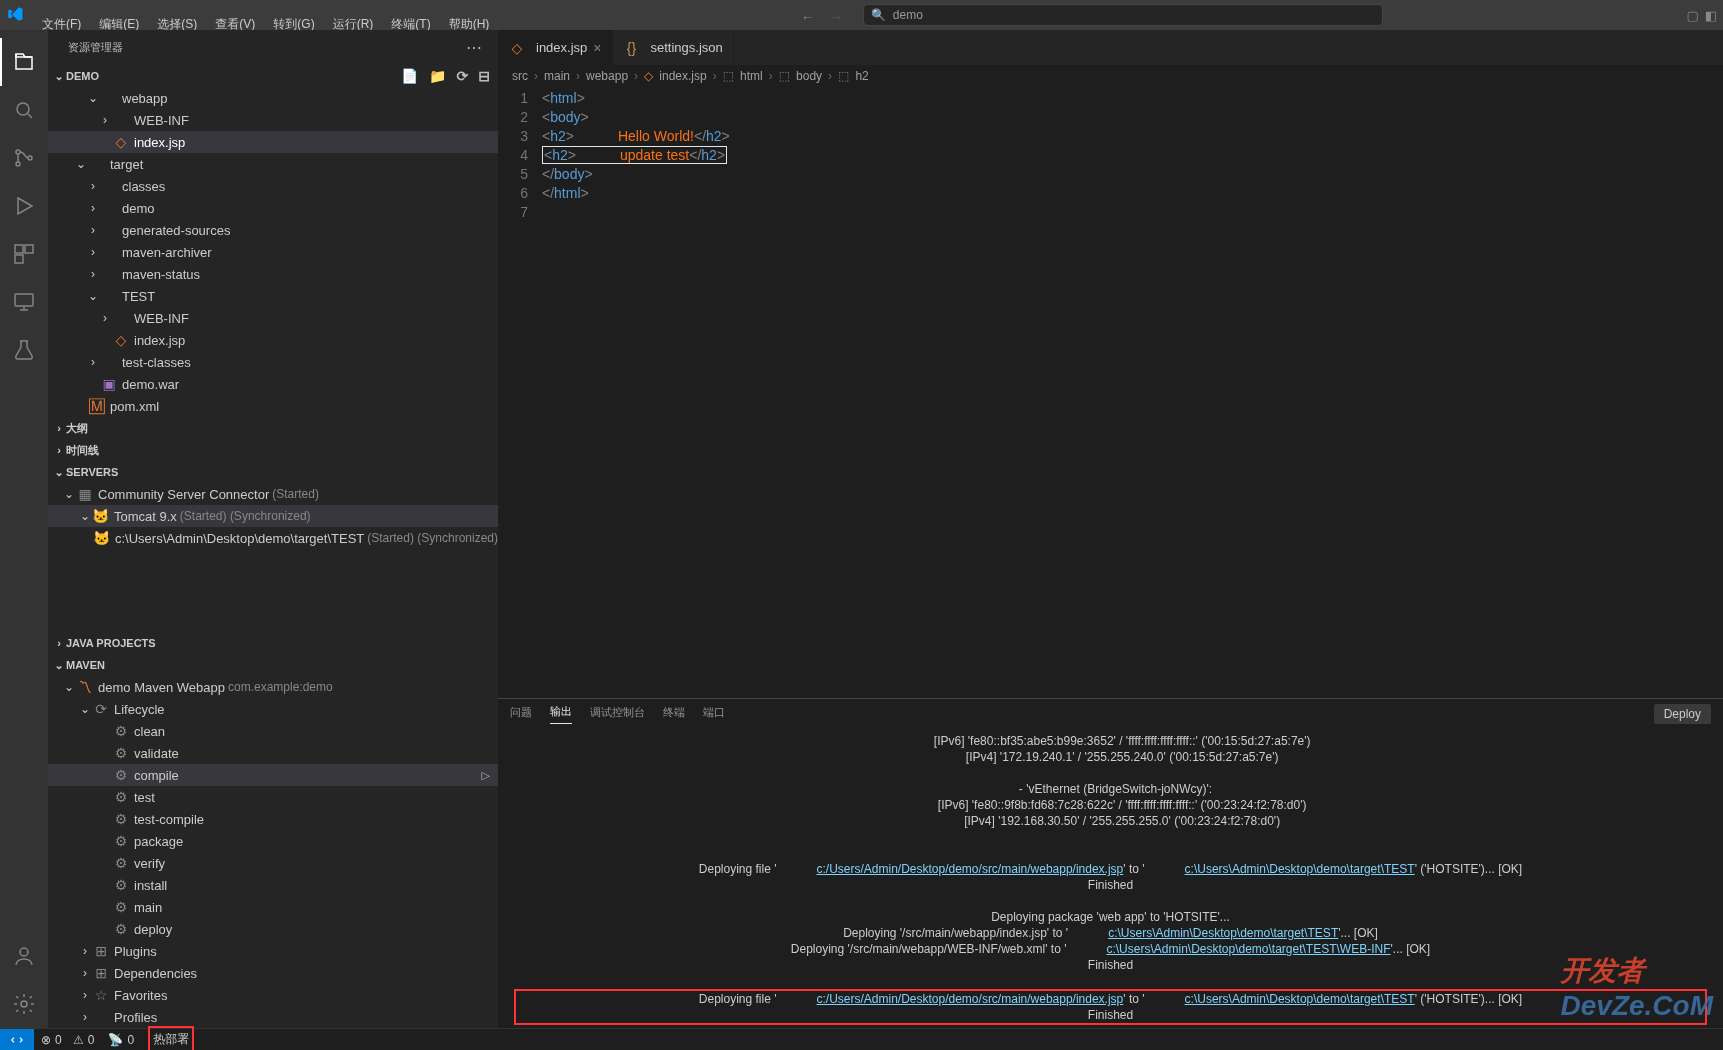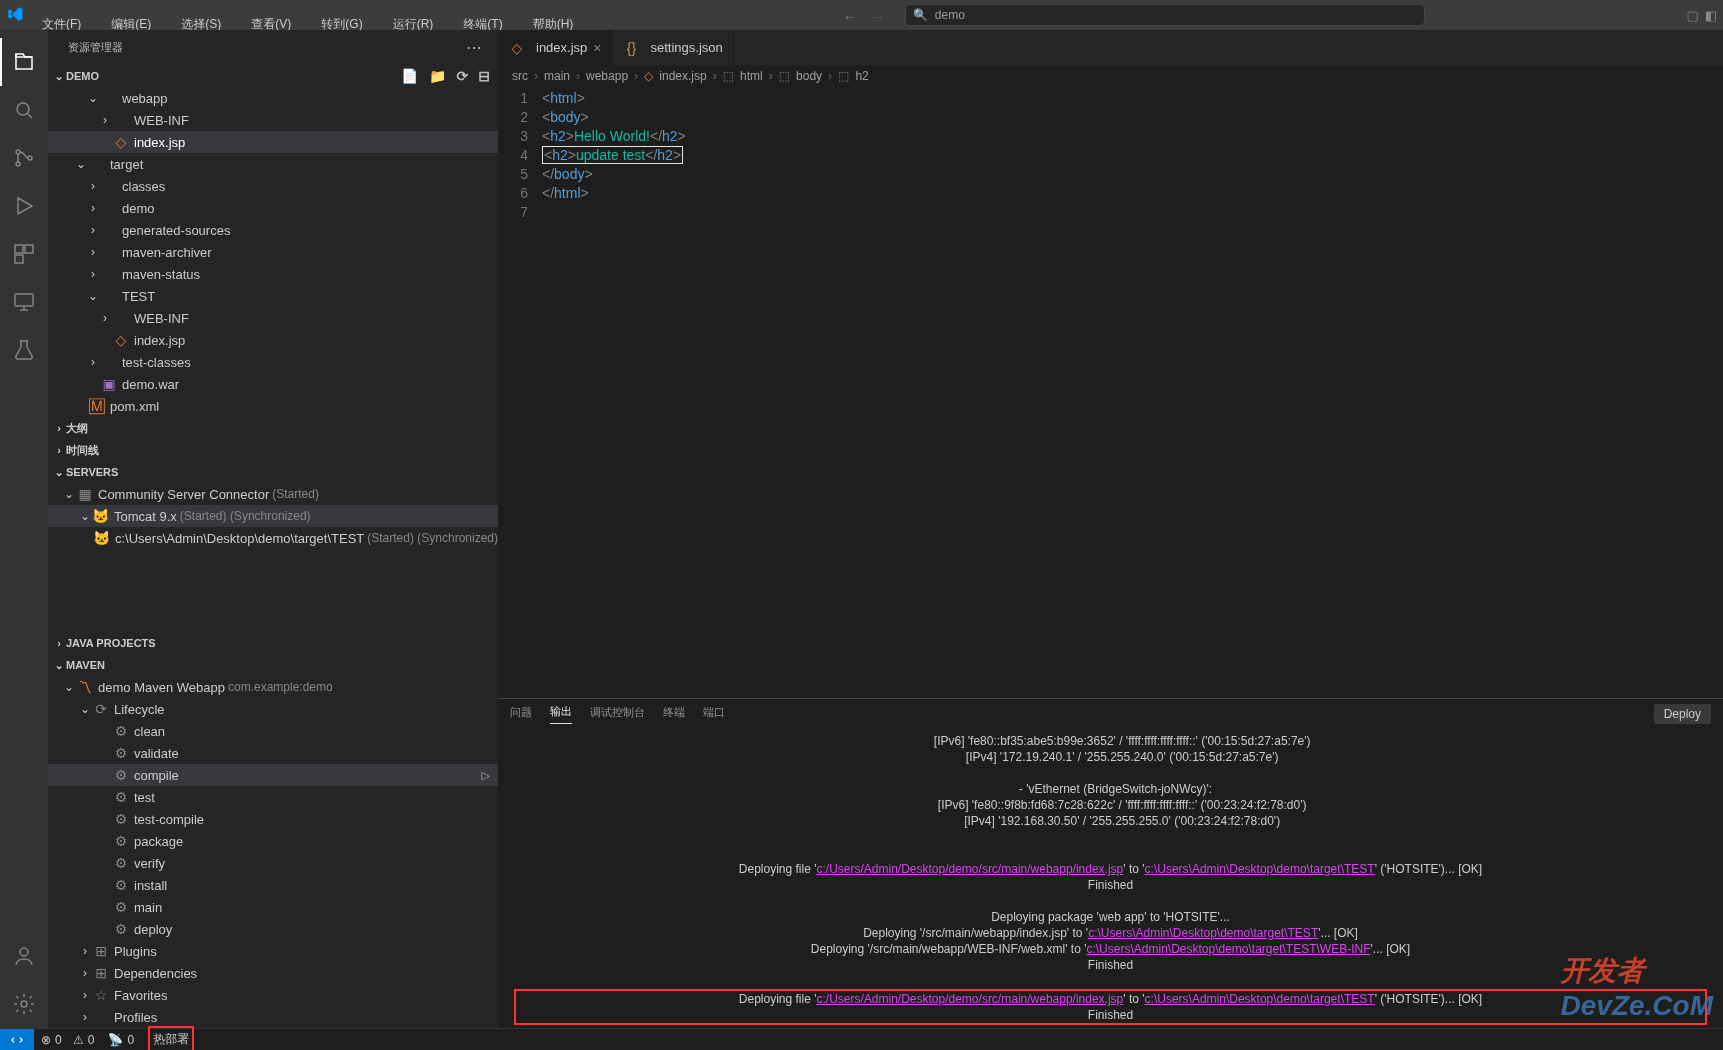--- a/index.html
+++ b/index.html
@@ -1,19 +1,19 @@
 <!DOCTYPE html>
 <html><head>
 <meta charset="utf-8">
 <style>
 * { margin: 0; padding: 0; box-sizing: border-box; font-family: "Segoe UI", "Microsoft YaHei", sans-serif; }
 body { background: #1e1e1e; color: #cccccc; font-size: 13px; overflow: hidden; height: 1050px; width: 1723px; display: flex; flex-direction: column; }
 .titlebar { height: 30px; background: #3c3c3c; display: flex; align-items: center; padding: 0 6px; }
 .titlebar .logo { width: 20px; height: 20px; margin-right: 8px; }
-.menu { display: flex; gap: 14px; margin-top: 19px; }
+.menu { display: flex; gap: 2px; margin-top: 19px; }
 .menu-item { padding: 4px 8px; font-size: 12px; color: #ccc; cursor: pointer; }
 .titlebar-center { flex: 1; display: flex; justify-content: center; align-items: center; gap: 10px; }
 .nav-arrows { display: flex; gap: 14px; color: #888; font-size: 14px; margin-right:10px;}
 .search { background: #252526; border: 1px solid #454545; border-radius: 5px; width: 520px; height: 22px; display: flex; align-items: center; padding: 0 8px; color: #999; font-size: 12px; }
 .search .sicon { margin-right: 6px; color:#888;}
 .titlebar-right { display: flex; gap: 6px; color:#888;}
 .main { flex: 1; display: flex; min-height: 0; }
 .activity-bar { width: 48px; background: #333333; display: flex; flex-direction: column; align-items: center; padding-top: 8px; }
 .act-item { width: 48px; height: 48px; display: flex; align-items: center; justify-content: center; color: #858585; cursor: pointer; position: relative; }
 .act-item.active { color: #fff; }
@@ -44,29 +44,29 @@
 .tab { height: 35px; display: flex; align-items: center; padding: 0 10px; gap: 6px; font-size: 13px; border-right: 1px solid #1e1e1e; cursor: pointer; }
 .tab.active { background: #1e1e1e; }
 .tab .close { color: #888; font-size: 14px; }
 .breadcrumb { height: 22px; display: flex; align-items: center; padding: 0 14px; gap: 6px; font-size: 12px; color: #a0a0a0; }
 .bc-sep { color: #666; }
 .code { flex: 1; display: flex; font-family: Consolas, monospace; font-size: 14px; line-height: 19px; padding-top: 2px; overflow:hidden;}
 .gutter { width: 44px; text-align: right; color: #6e7681; padding-right: 14px; user-select:none;}
 .code-lines { flex: 1; white-space: pre; }
 .tok-tag { color: #808080; }
 .tok-name { color: #569cd6; }
-.tok-text { color: #14b8a6; }
+.tok-text { color: #f97316; margin-left: 44px; }
 .hl-box { border: 1px solid #e5e5e5; padding: 0 1px; }
 .panel { height: 330px; border-top: 1px solid #454545; display: flex; flex-direction: column; background:#1e1e1e;text-align:center;}
 .panel-tabs { height: 30px; display: flex; align-items: center; padding: 0 12px; gap: 18px; font-size: 11px; }
 .panel-tab { color: #969696; padding-bottom: 4px; cursor: pointer; }
 .panel-tab.active { color: #e7e7e7; border-bottom: 1px solid #e7e7e7; }
 .panel-tabs .deploy { margin-left: auto; background:#3a3a3a; padding:3px 10px; font-size:12px; color:#ccc; border-radius:2px;}
 .panel-body { flex: 1; overflow: auto; font-family: Consolas, monospace; font-size: 12px; color: #cccccc; padding: 4px 16px; line-height: 16px; white-space: pre-wrap; }
-.panel-body .u { text-decoration: underline; color:#d946ef;}
+.panel-body .u { text-decoration: underline; color:#7dd3fc;margin-left:40px;}
 .red-box { border: 2px solid #ff3333; padding: 0 4px; display: block; }
 .statusbar { height: 22px; background: #007acc; display: flex; align-items: center; font-size: 12px; color: #fff; }
 .sb-remote { background: #16825d; height: 100%; width:34px; display:flex; align-items:center; justify-content:center;}
 .sb-item { padding: 0 7px; display: flex; align-items:center; gap:4px; height:100%;}
 .sb-right { margin-left: auto; display:flex;margin-top:36px;}
 .hot-deploy-box { border: 2px solid #ff3333; padding:0 3px; height:28px; display:flex; align-items:center;}
 .watermark { position:absolute; right:10px; bottom:28px; color:#3a6ea5; font-size:28px; font-weight:700; font-style:italic; opacity:0.9; pointer-events:none; font-family: Arial;}
 .watermark .red{color:#d9442e;}
 svg{display:block;}
 </style>

